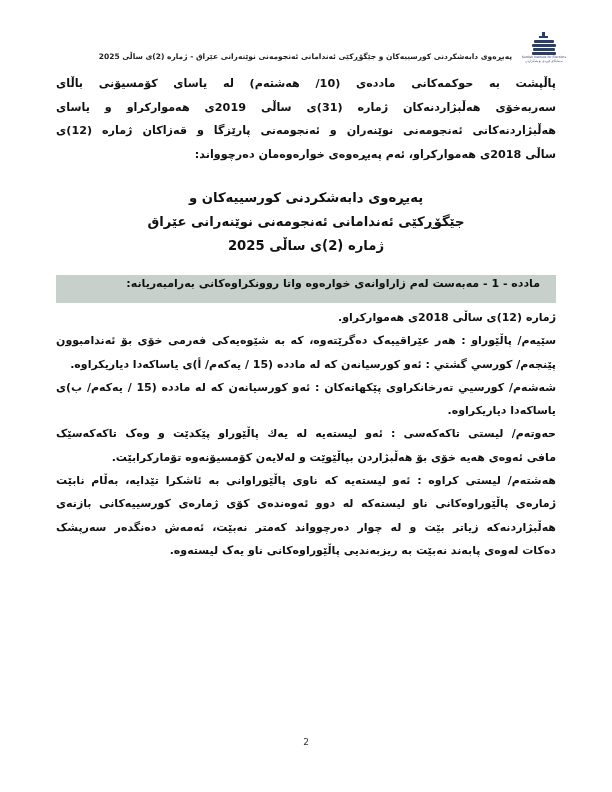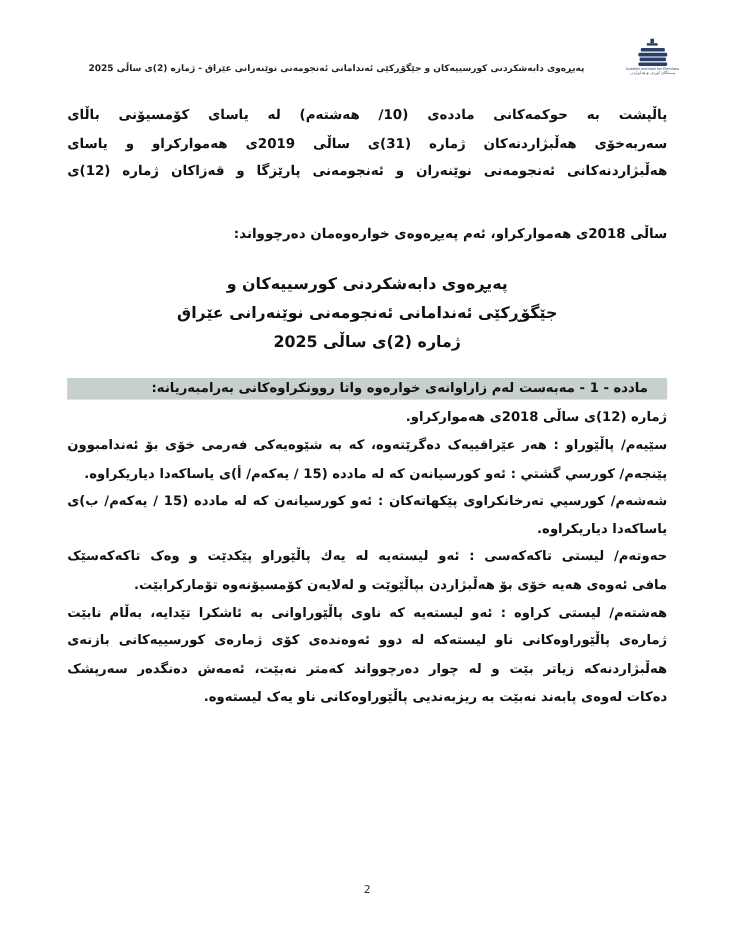--- a/index.html
+++ b/index.html
@@ -17,21 +17,20 @@
     }
     .header {
       position: absolute;
       top: 32px;
       left: 55px;
       right: 50px;
       height: 36px;
       display: flex;
       flex-direction: row-reverse;
       align-items: center;
-      gap: 25px;
     }
     .logo {
       width: 36px;
       height: 36px;
       display: flex;
       flex-direction: column;
       align-items: center;
       justify-content: flex-start;
       margin-left: 14px;
     }
@@ -46,56 +45,55 @@
     .header-title {
       direction: rtl;
       font-size: 7.5px;
       font-weight: bold;
       color: #222;
       white-space: nowrap;
       margin-top: 12px;
     }
     .content {
       position: absolute;
-      top: 84px;
+      top: 72px;
       left: 56px;
       right: 56px;
       direction: rtl;
     }
     .para {
       font-size: 11.2px;
       font-weight: bold;
       line-height: 23.5px;
       text-align: justify;
       text-align-last: right;
       margin: 0;
     }
     .para .line {
       display: block;
       text-align: justify;
       text-align-last: justify;
     }
     .para .line.last {
       text-align-last: right;
-      margin-top: 28px;
     }
     .title-block {
       margin-top: 20px;
       text-align: center;
     }
     .title-line {
       font-size: 13.2px;
       font-weight: bold;
       line-height: 24px;
       display: block;
     }
     .section-bar {
       margin-top: 17px;
       background: #c8d0cc;
-      height: 18px;
+      height: 28px;
       line-height: 18px;
       font-size: 11px;
       font-weight: bold;
       padding-right: 16px;
     }
     .def {
       margin: 0;
       font-size: 11px;
       font-weight: bold;
       line-height: 23.3px;

